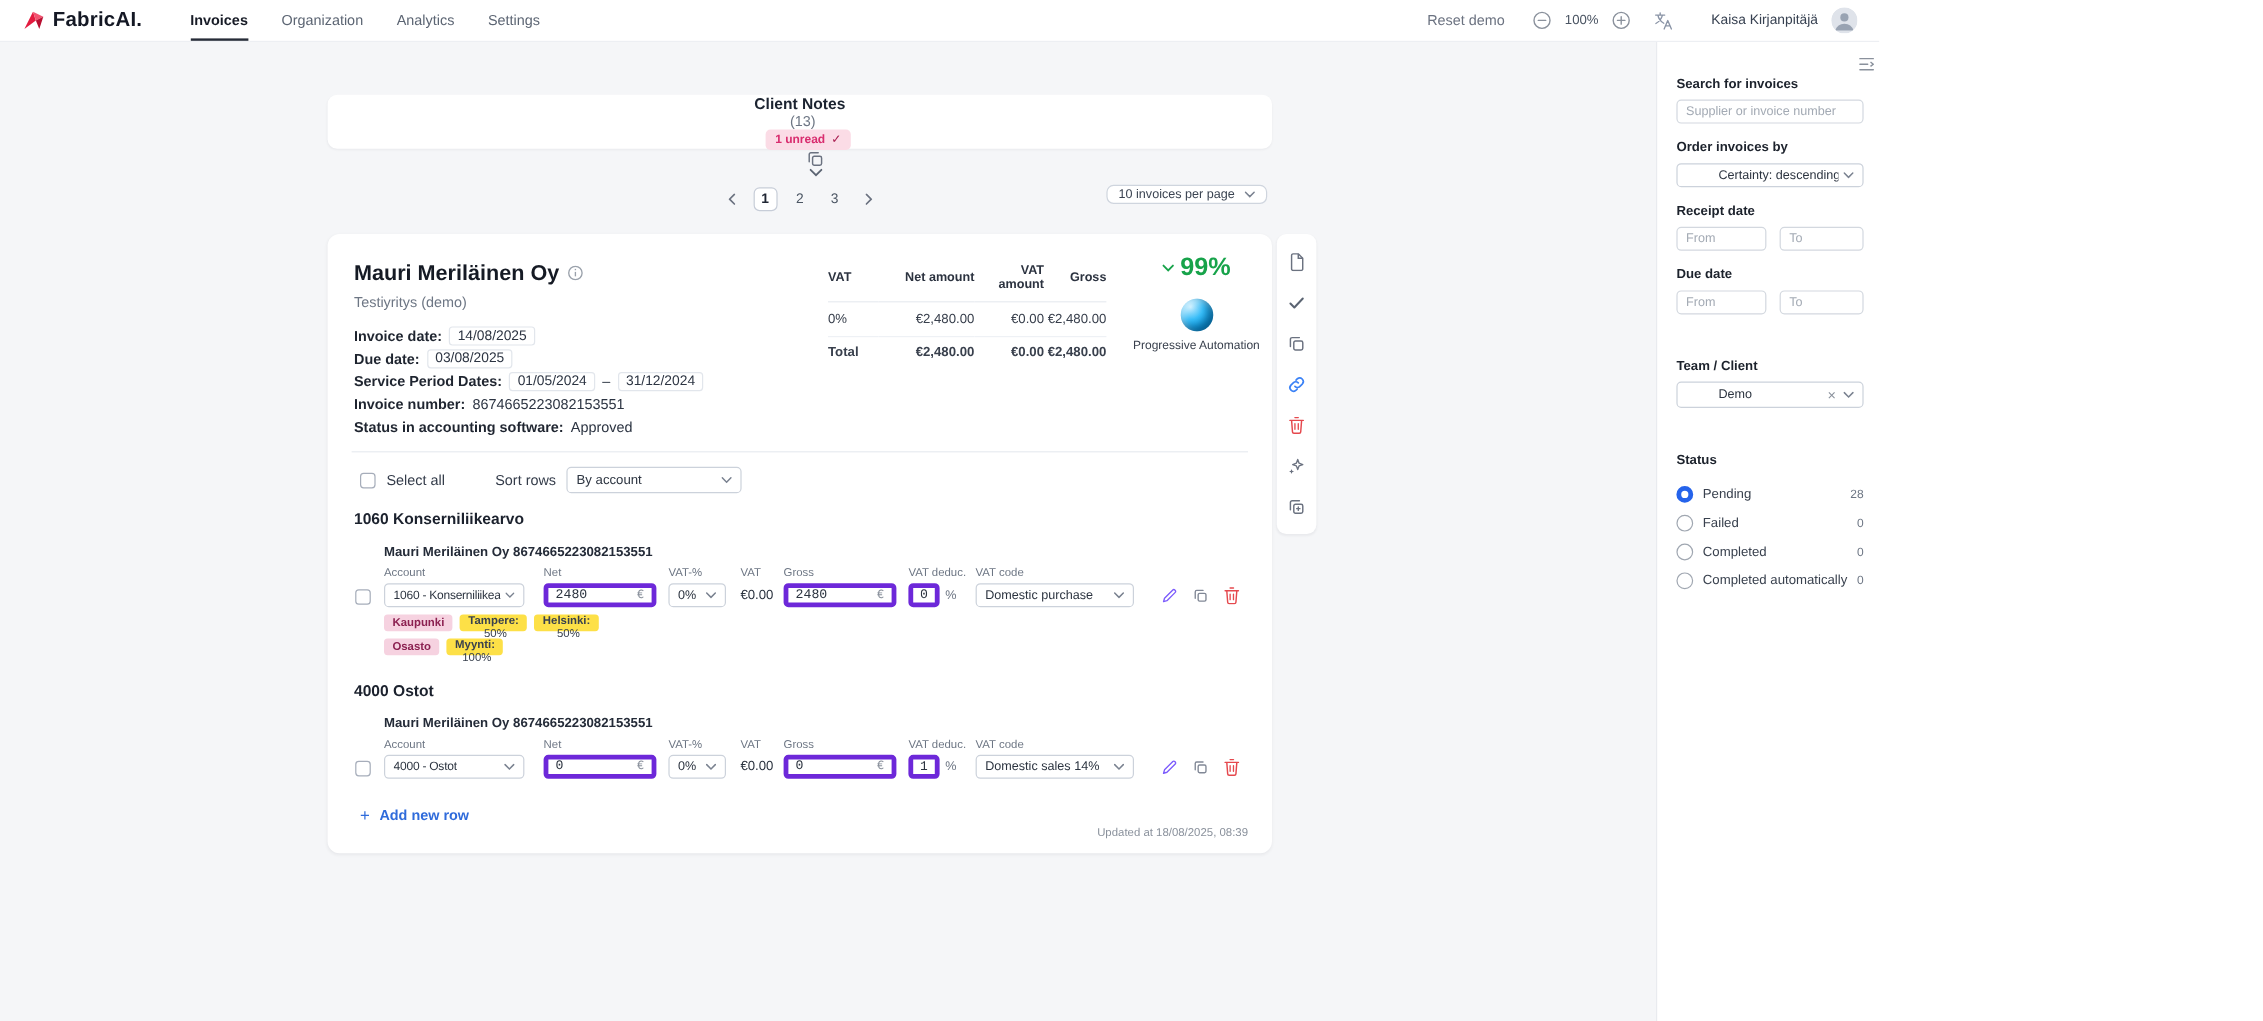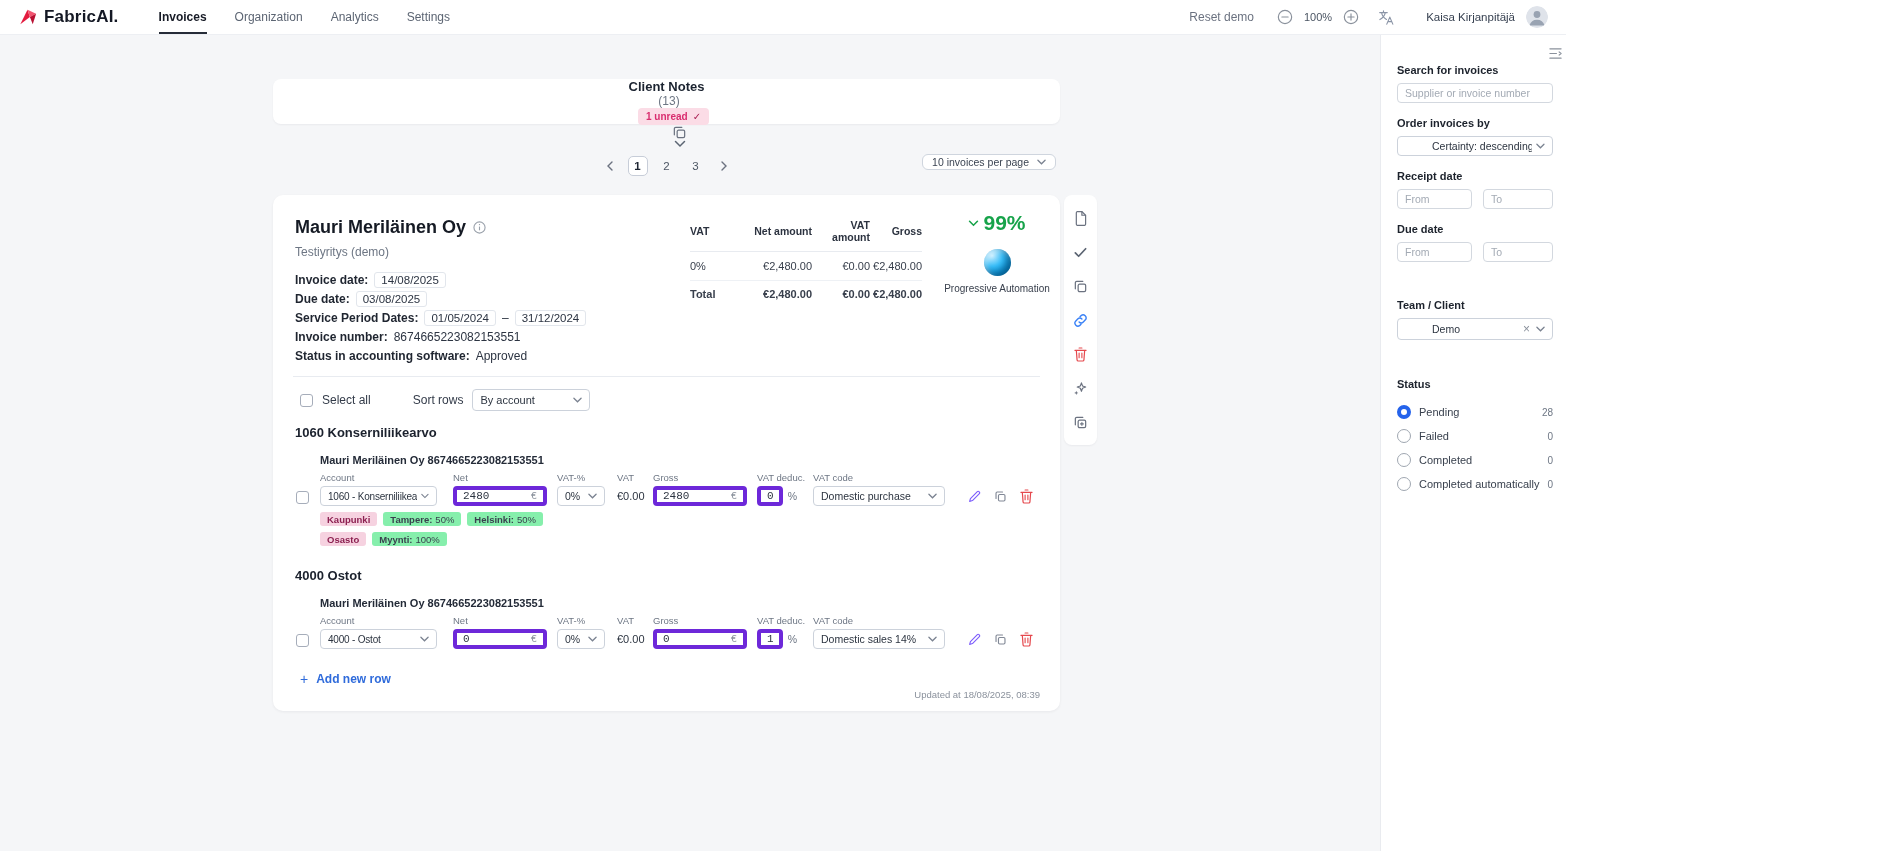--- a/index.html
+++ b/index.html
@@ -81,21 +81,21 @@
 
   .controls-row { display:flex; align-items:center; height:30px; margin:8px 22px 0; }
   .checkbox { width:13px; height:13px; border:1px solid #a6adba; border-radius:3px; background:#fff;
     flex:none; cursor:pointer; }
   .controls-row .checkbox { margin-left:5px; }
   .select-all-label { font-size:12px; color:#333b49; margin-left:9px; }
   .sort-label { font-size:12px; color:#333b49; margin-left:42px; }
   .select-box { border:1px solid #ccd2db; border-radius:4px; background:#fff; display:flex; align-items:center;
     justify-content:space-between; gap:4px; padding:0 7px; font-size:10.5px; color:#2c3440; cursor:pointer; }
   .select-box .sel-val { white-space:nowrap; overflow:hidden; }
-  .sort-select { margin-left:9px; width:118px; height:22px; font-size:11px; }
+  .sort-select { margin-left:9px; width:146px; height:22px; font-size:11px; }
 
   .section-heading { font-size:13px; font-weight:700; color:#1b212d; margin:10px 22px 0; }
   .section-heading.mt-lg { margin-top:22px; }
 
   .acct-block { position:relative; padding-left:47px; margin-top:14px; }
   .row-checkbox { position:absolute; left:23px; top:37px; }
   .supplier-line { font-size:11px; font-weight:700; color:#242b38; }
   .fields-row { display:flex; margin-top:6px; }
   .fcol { display:flex; flex-direction:column; }
   .flabel { font-size:9.5px; color:#6d7684; margin-bottom:3px; height:11px; white-space:nowrap; }
@@ -116,21 +116,21 @@
   .deduc-row .input-wrap { width:30px; }
   .pct-out { font-size:10.5px; color:#6d7684; }
   .fplain { font-size:11px; color:#2c3440; height:20px; display:flex; align-items:center; }
   .row-actions { display:flex; align-items:center; gap:13px; margin-top:14px; height:20px; }
   .act { display:flex; cursor:pointer; }
 
   .tags-row { display:flex; gap:6px; margin-top:6px; }
   .tag { height:14px; display:inline-flex; align-items:center; border-radius:3px; padding:0 7px;
     font-size:9.5px; cursor:pointer; }
   .tag.pink { background:#f6d2e0; color:#8c2151; }
-  .tag.gray { background:#86efac; color:#39414e; }
+  .tag.gray { background:#fde047; color:#39414e;flex-direction:column; }
   .tag .tname { font-weight:700; }
   .tag .tval { margin-left:3px; }
   .tag .tval:empty { display:none; }
 
   .add-row { display:flex; align-items:center; gap:8px; margin:23px 0 0 27px; color:#2f6bdb;
     font-size:12px; font-weight:600; cursor:pointer; }
   .add-row .plus { font-size:14px; font-weight:400; line-height:1; }
   .updated { position:absolute; right:20px; bottom:11px; font-size:9.5px; color:#8a919c; }
 
   

